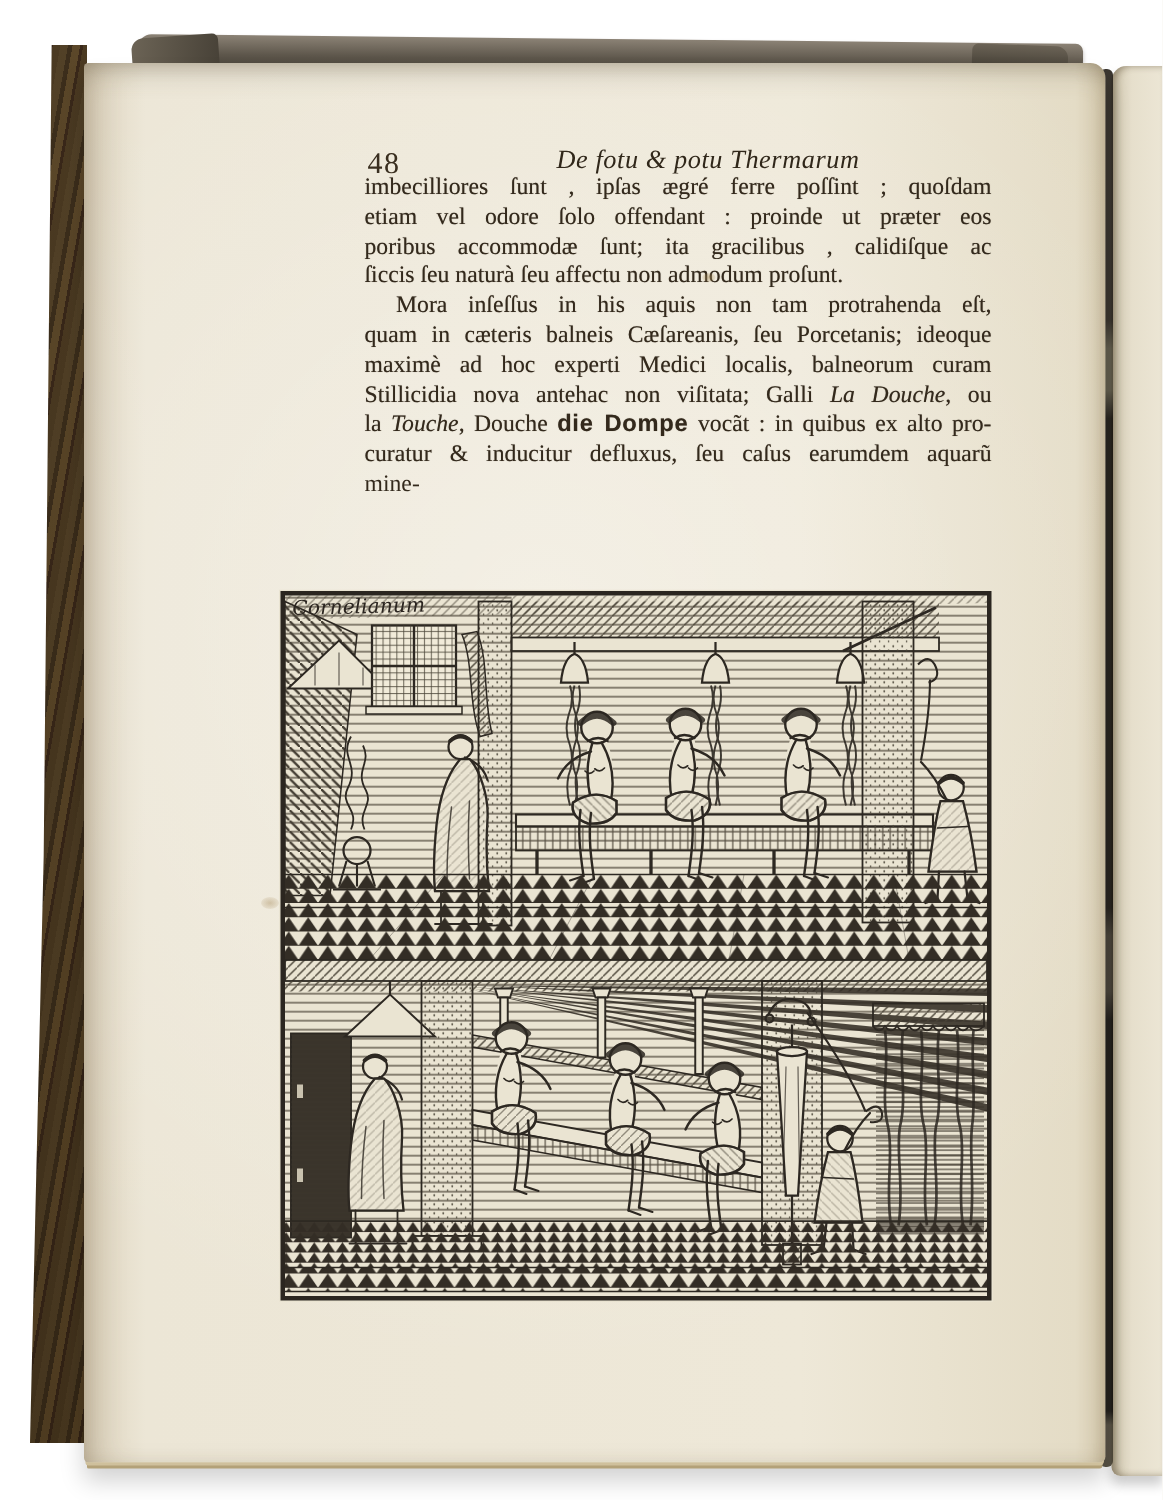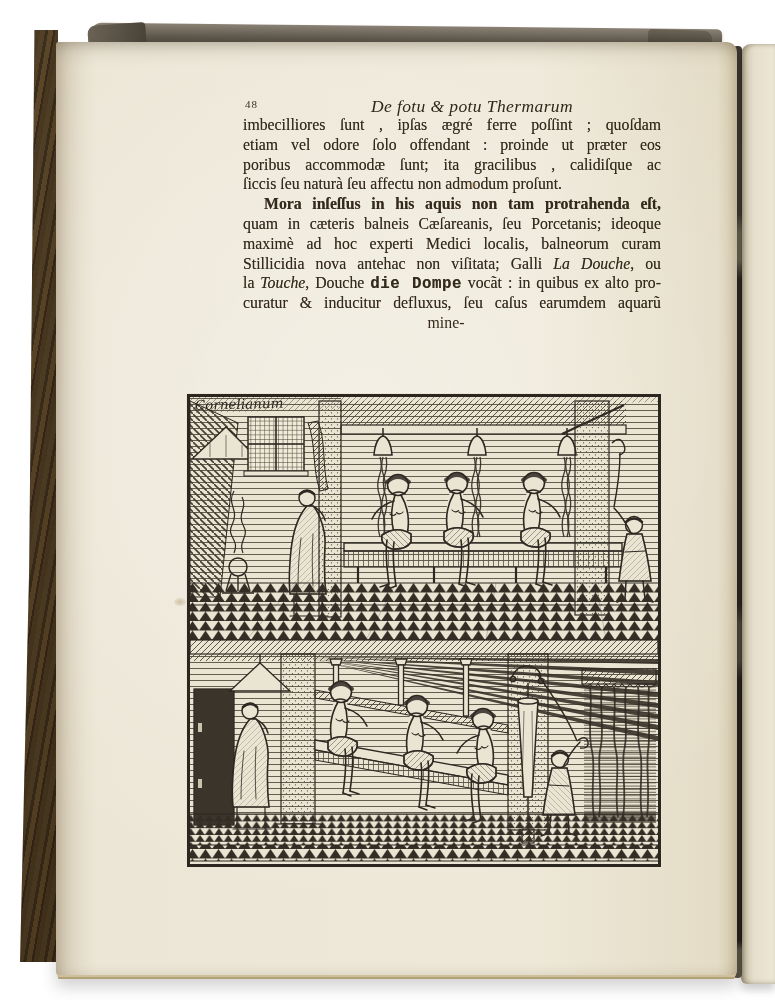--- a/index.html
+++ b/index.html
@@ -38,32 +38,32 @@
     background:
       radial-gradient(120% 90% at 45% 40%,rgba(255,255,255,.35),rgba(255,255,255,0) 60%),
       linear-gradient(90deg,#ddd3bd,#ece6d6 6%,#eee8d8 70%,#e4dcc6 97%,#d8cdb2),
       #ebe5d4;
     border-radius:3px 10px 4px 3px;
     box-shadow:inset 16px 0 26px -16px rgba(90,70,40,.4),
                inset 0 16px 22px -16px rgba(90,80,60,.45),
                inset -8px 0 16px -10px rgba(120,100,60,.5),
                0 3px 0 -1px #cfc09c,0 6px 0 -2px #b3a178,0 12px 16px rgba(0,0,0,.18);}
   .headrow{position:absolute;left:187px;top:54px;width:418px;height:22px;color:#33291c;}
-  .pnum{position:absolute;left:2px;top:2px;font-size:11px;letter-spacing:1px;
+  .pnum{position:absolute;left:2px;top:2px;font-size:20px;letter-spacing:1px;
     color:#3a2f20;}
   .rtitle{position:absolute;left:40px;right:0;text-align:center;font-style:italic;
     font-size:17.5px;letter-spacing:.4px;color:#30271a;}
   .tblock{position:absolute;left:187px;top:73px;width:418px;color:#33291c;}
   .tline{height:19.8px;line-height:19.8px;font-size:15.8px;white-space:nowrap;
     text-shadow:0 0 .5px rgba(51,41,28,.55);}
   .fj{white-space:normal;text-align:justify;text-align-last:justify;}
-  .ind{padding-left:21px;font-weight:bold;}
+  .ind{padding-left:21px;}
   .it{font-style:italic;}
-  .bl{font-weight:bold;letter-spacing:.5px;font-family:Liberation Mono, monospace;margin-top:44px;}
-  .catchrow{height:19.8px;line-height:19.8px;text-align:center;padding-right:12px;
+  .bl{font-weight:bold;letter-spacing:.5px;font-family:Liberation Sans, sans-serif;margin-top:44px;}
+  .catchrow{height:19.8px;line-height:19.8px;text-align:left;padding-right:12px;
     font-size:15.8px;}
   .engraving{position:absolute;left:130px;top:351px;width:476px;height:475px;}
   .fox1,.fox2{position:absolute;border-radius:50%;pointer-events:none;}
   .fox1{left:412px;top:140px;width:9px;height:6px;
     background:radial-gradient(#a98d58,rgba(170,140,90,0));opacity:.5;}
   .fox2{left:118px;top:556px;width:12px;height:8px;
     background:radial-gradient(#a08350,rgba(160,130,80,0));opacity:.4;}
 </style>
 </head>
 <body>

